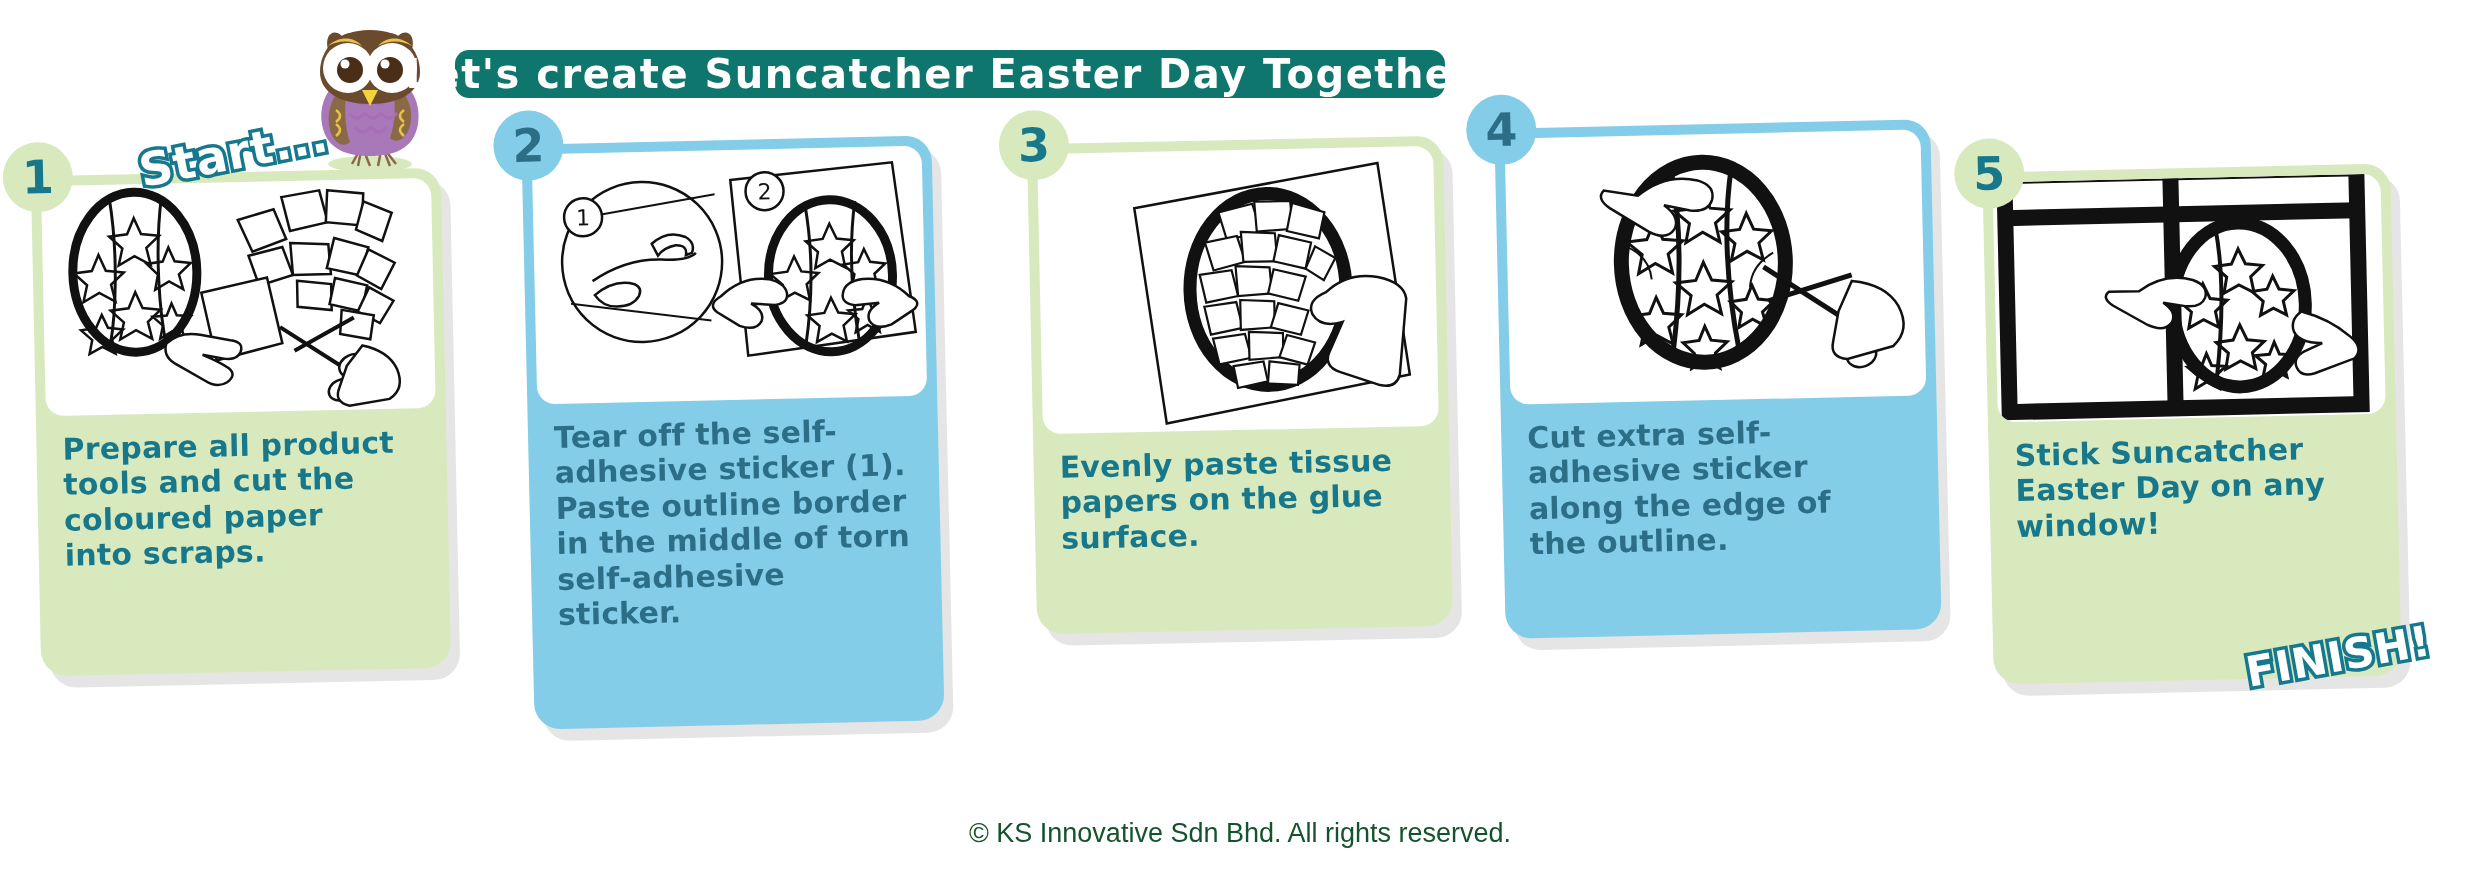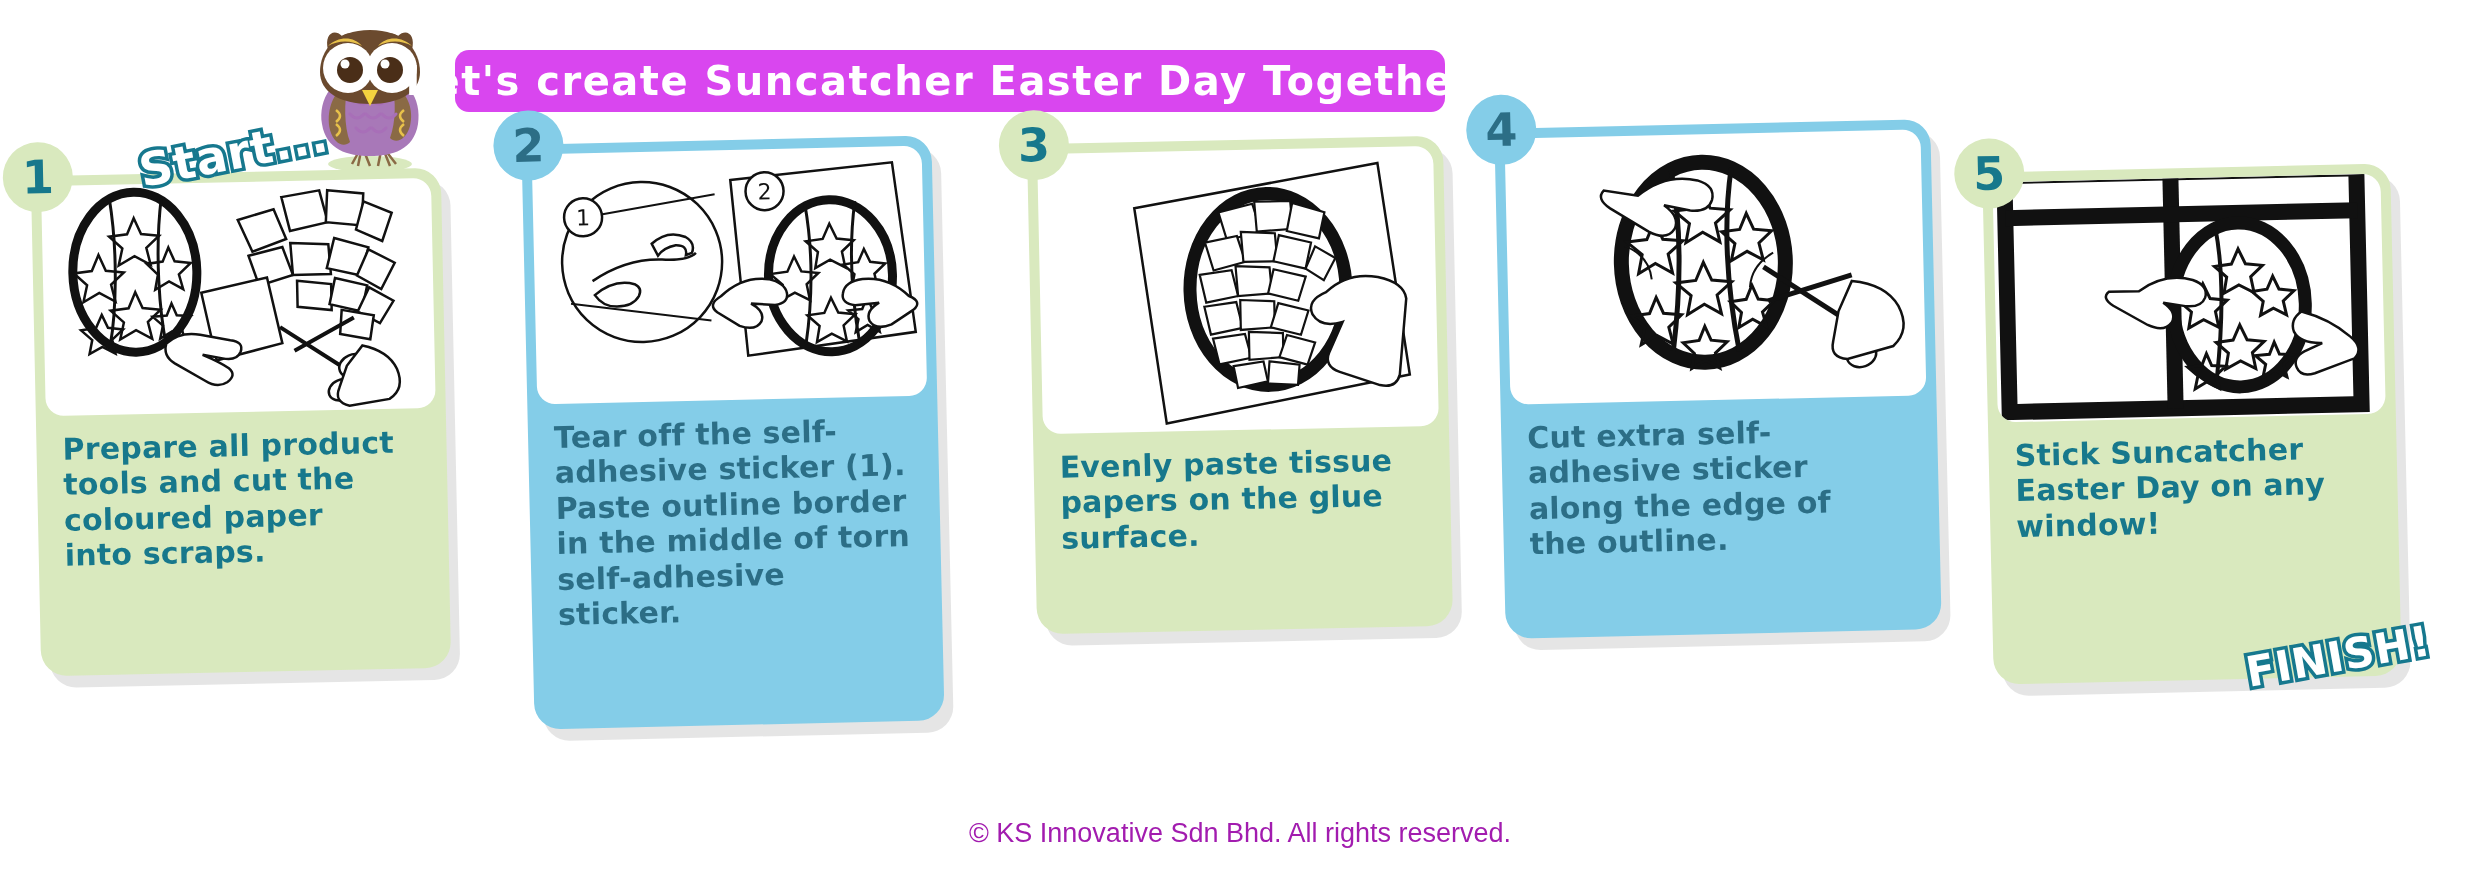--- a/index.html
+++ b/index.html
@@ -14,22 +14,22 @@
     overflow: hidden;
     font-family: "DejaVu Sans", sans-serif;
   }
 
   
   #title-banner {
     position: absolute;
     left: 455px;
     top: 50px;
     width: 990px;
-    height: 62px;
-    background: #d946ef;
+    height: 48px;
+    background: #0f766e;
     border-radius: 14px;
     display: flex;
     align-items: center;
     justify-content: center;
   }
   #title-banner .title-text {
     color: #ffffff;
     font-size: 40px;
     font-weight: 700;
     letter-spacing: 1.5px;
@@ -134,21 +134,21 @@
   .art { display: block; width: 100%; height: 100%; }
 
   
   #footer {
     position: absolute;
     left: 0;
     top: 818px;
     width: 100%;
     text-align: center;
     font-size: 27px;
-    color: #a21caf;
+    color: #14532d;
     font-family: "Liberation Sans", sans-serif;
   }
 </style>
 </head>
 <body>
 
 <div id="owl">
   <svg class="art" viewBox="0 0 140 160" xmlns="http://www.w3.org/2000/svg">
     <ellipse cx="70" cy="150" rx="42" ry="8" fill="#D9E9BE"></ellipse>
     <path d="M62 132 L58 152 M62 132 L70 152 M62 132 L52 150" stroke="#8A6A45" stroke-width="2.5" fill="none"></path>

